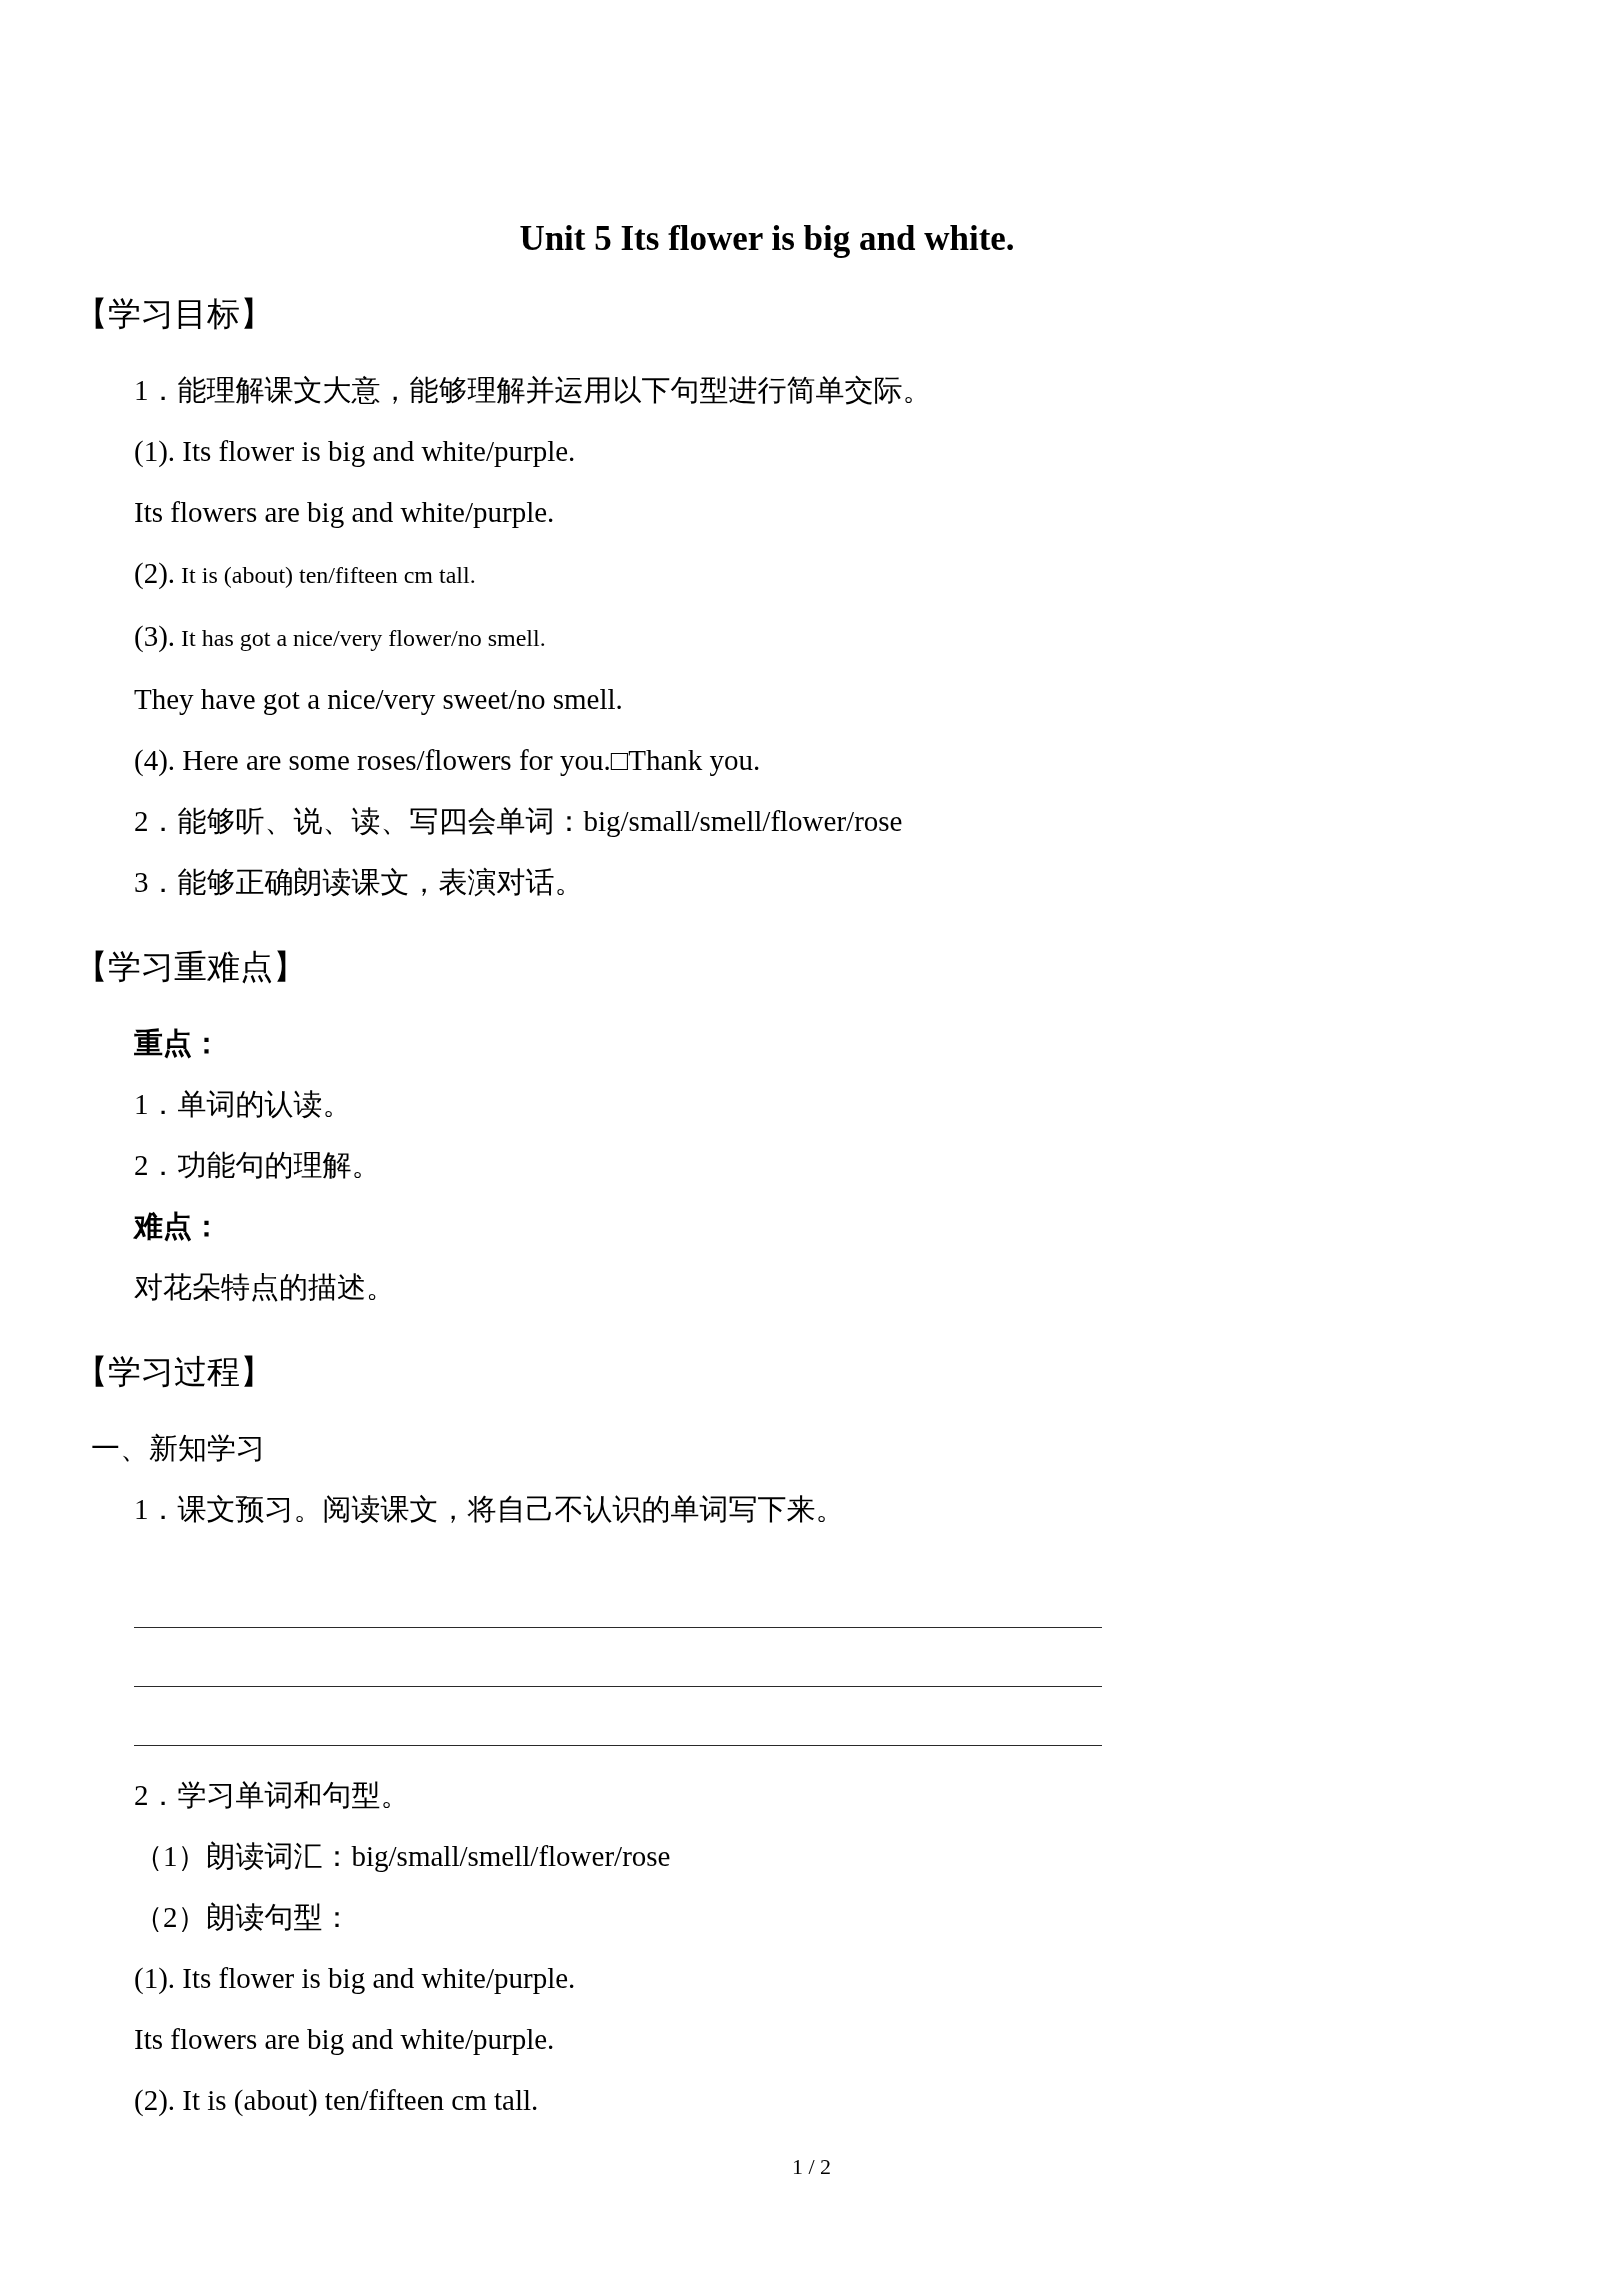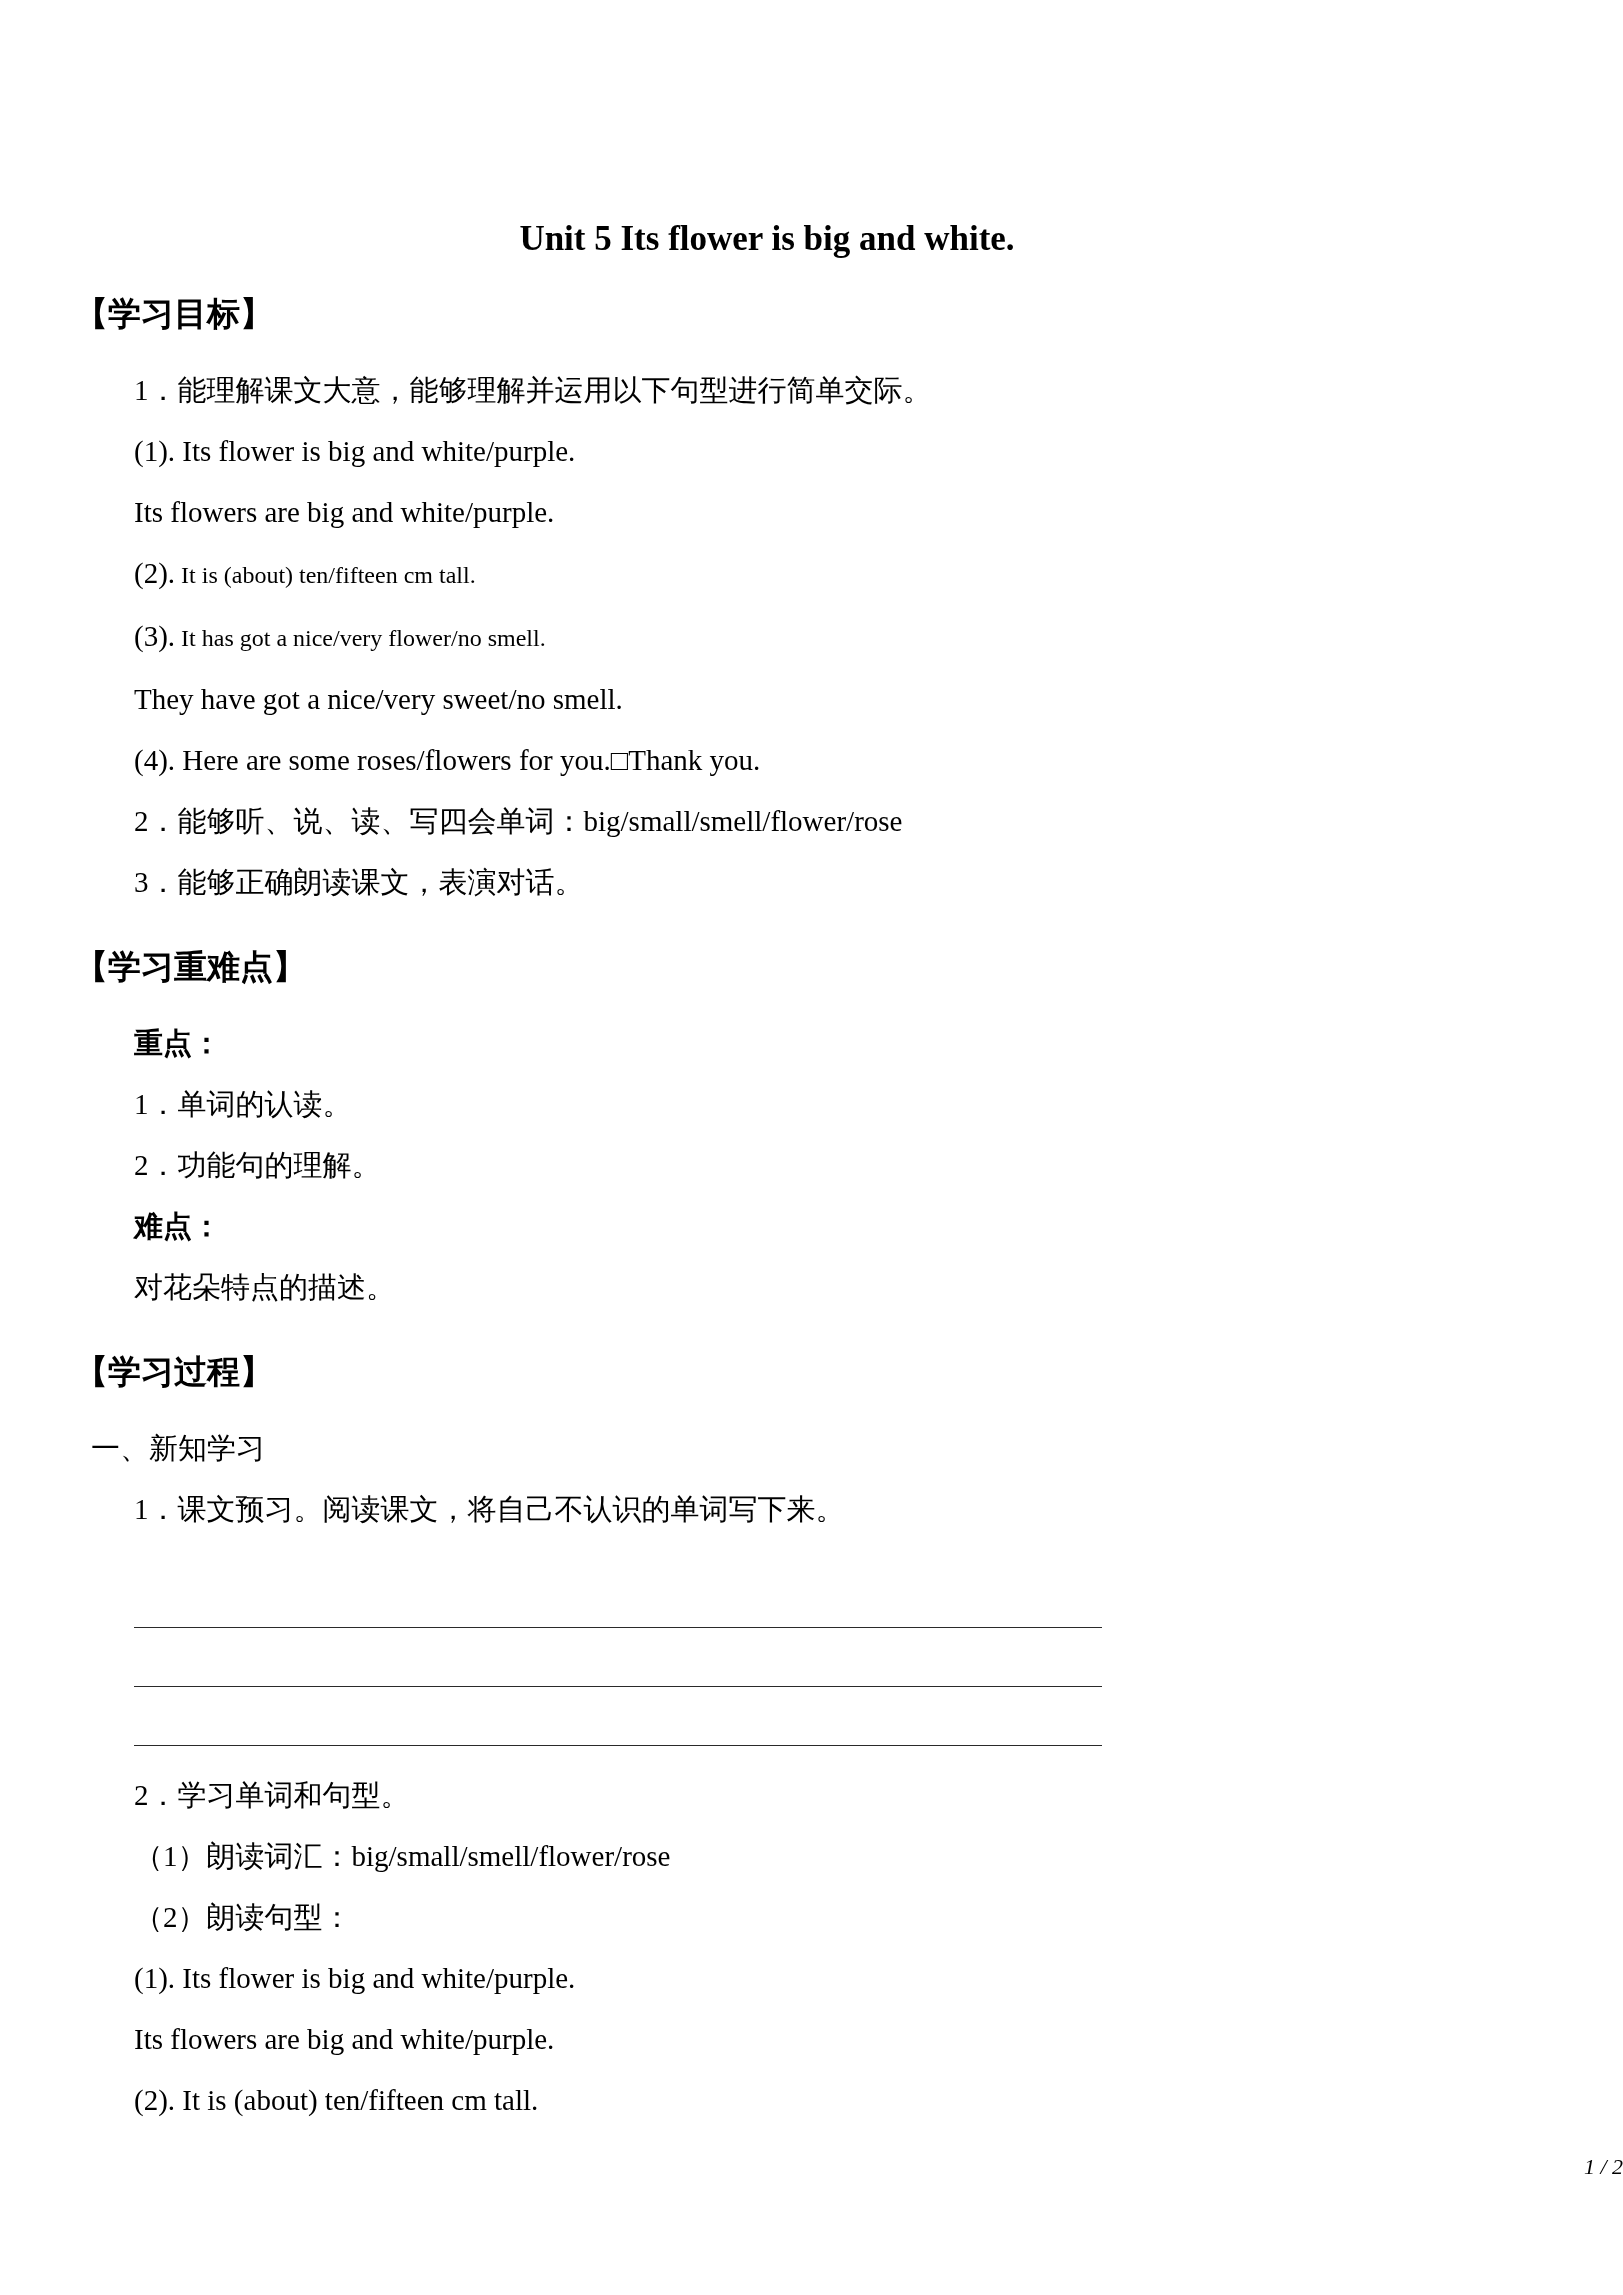--- a/index.html
+++ b/index.html
@@ -20,21 +20,21 @@
   }
   .doc-title {
     text-align: center;
     font-size: 35px;
     font-weight: bold;
     line-height: 42px;
     margin: 0;
   }
   .sec-header {
     font-size: 33px;
-    font-weight: bold;
+    font-weight: normal;
     line-height: 38px;
     margin: 35px 0 27px 0;
   }
   .body-line {
     font-size: 29px;
     line-height: 61px;
     margin: 0 0 0 59px;
     white-space: nowrap;
   }
   .indent0 {
@@ -56,24 +56,23 @@
   .writing-line {
     width: 968px;
     height: 58px;
     border-bottom: 1.4px solid #2a2a2a;
   }
   .page-footer {
     position: absolute;
     left: 0;
     right: 0;
     bottom: 116px;
-    text-align: right;
+    text-align: center;
     font-size: 22px;
     line-height: 24.5px;
-    font-style: italic;
   }
 </style>
 </head>
 <body>
 
 <div class="page">
 
   <h1 class="doc-title">Unit 5 Its flower is big and white.</h1>
 
   <div class="section">

